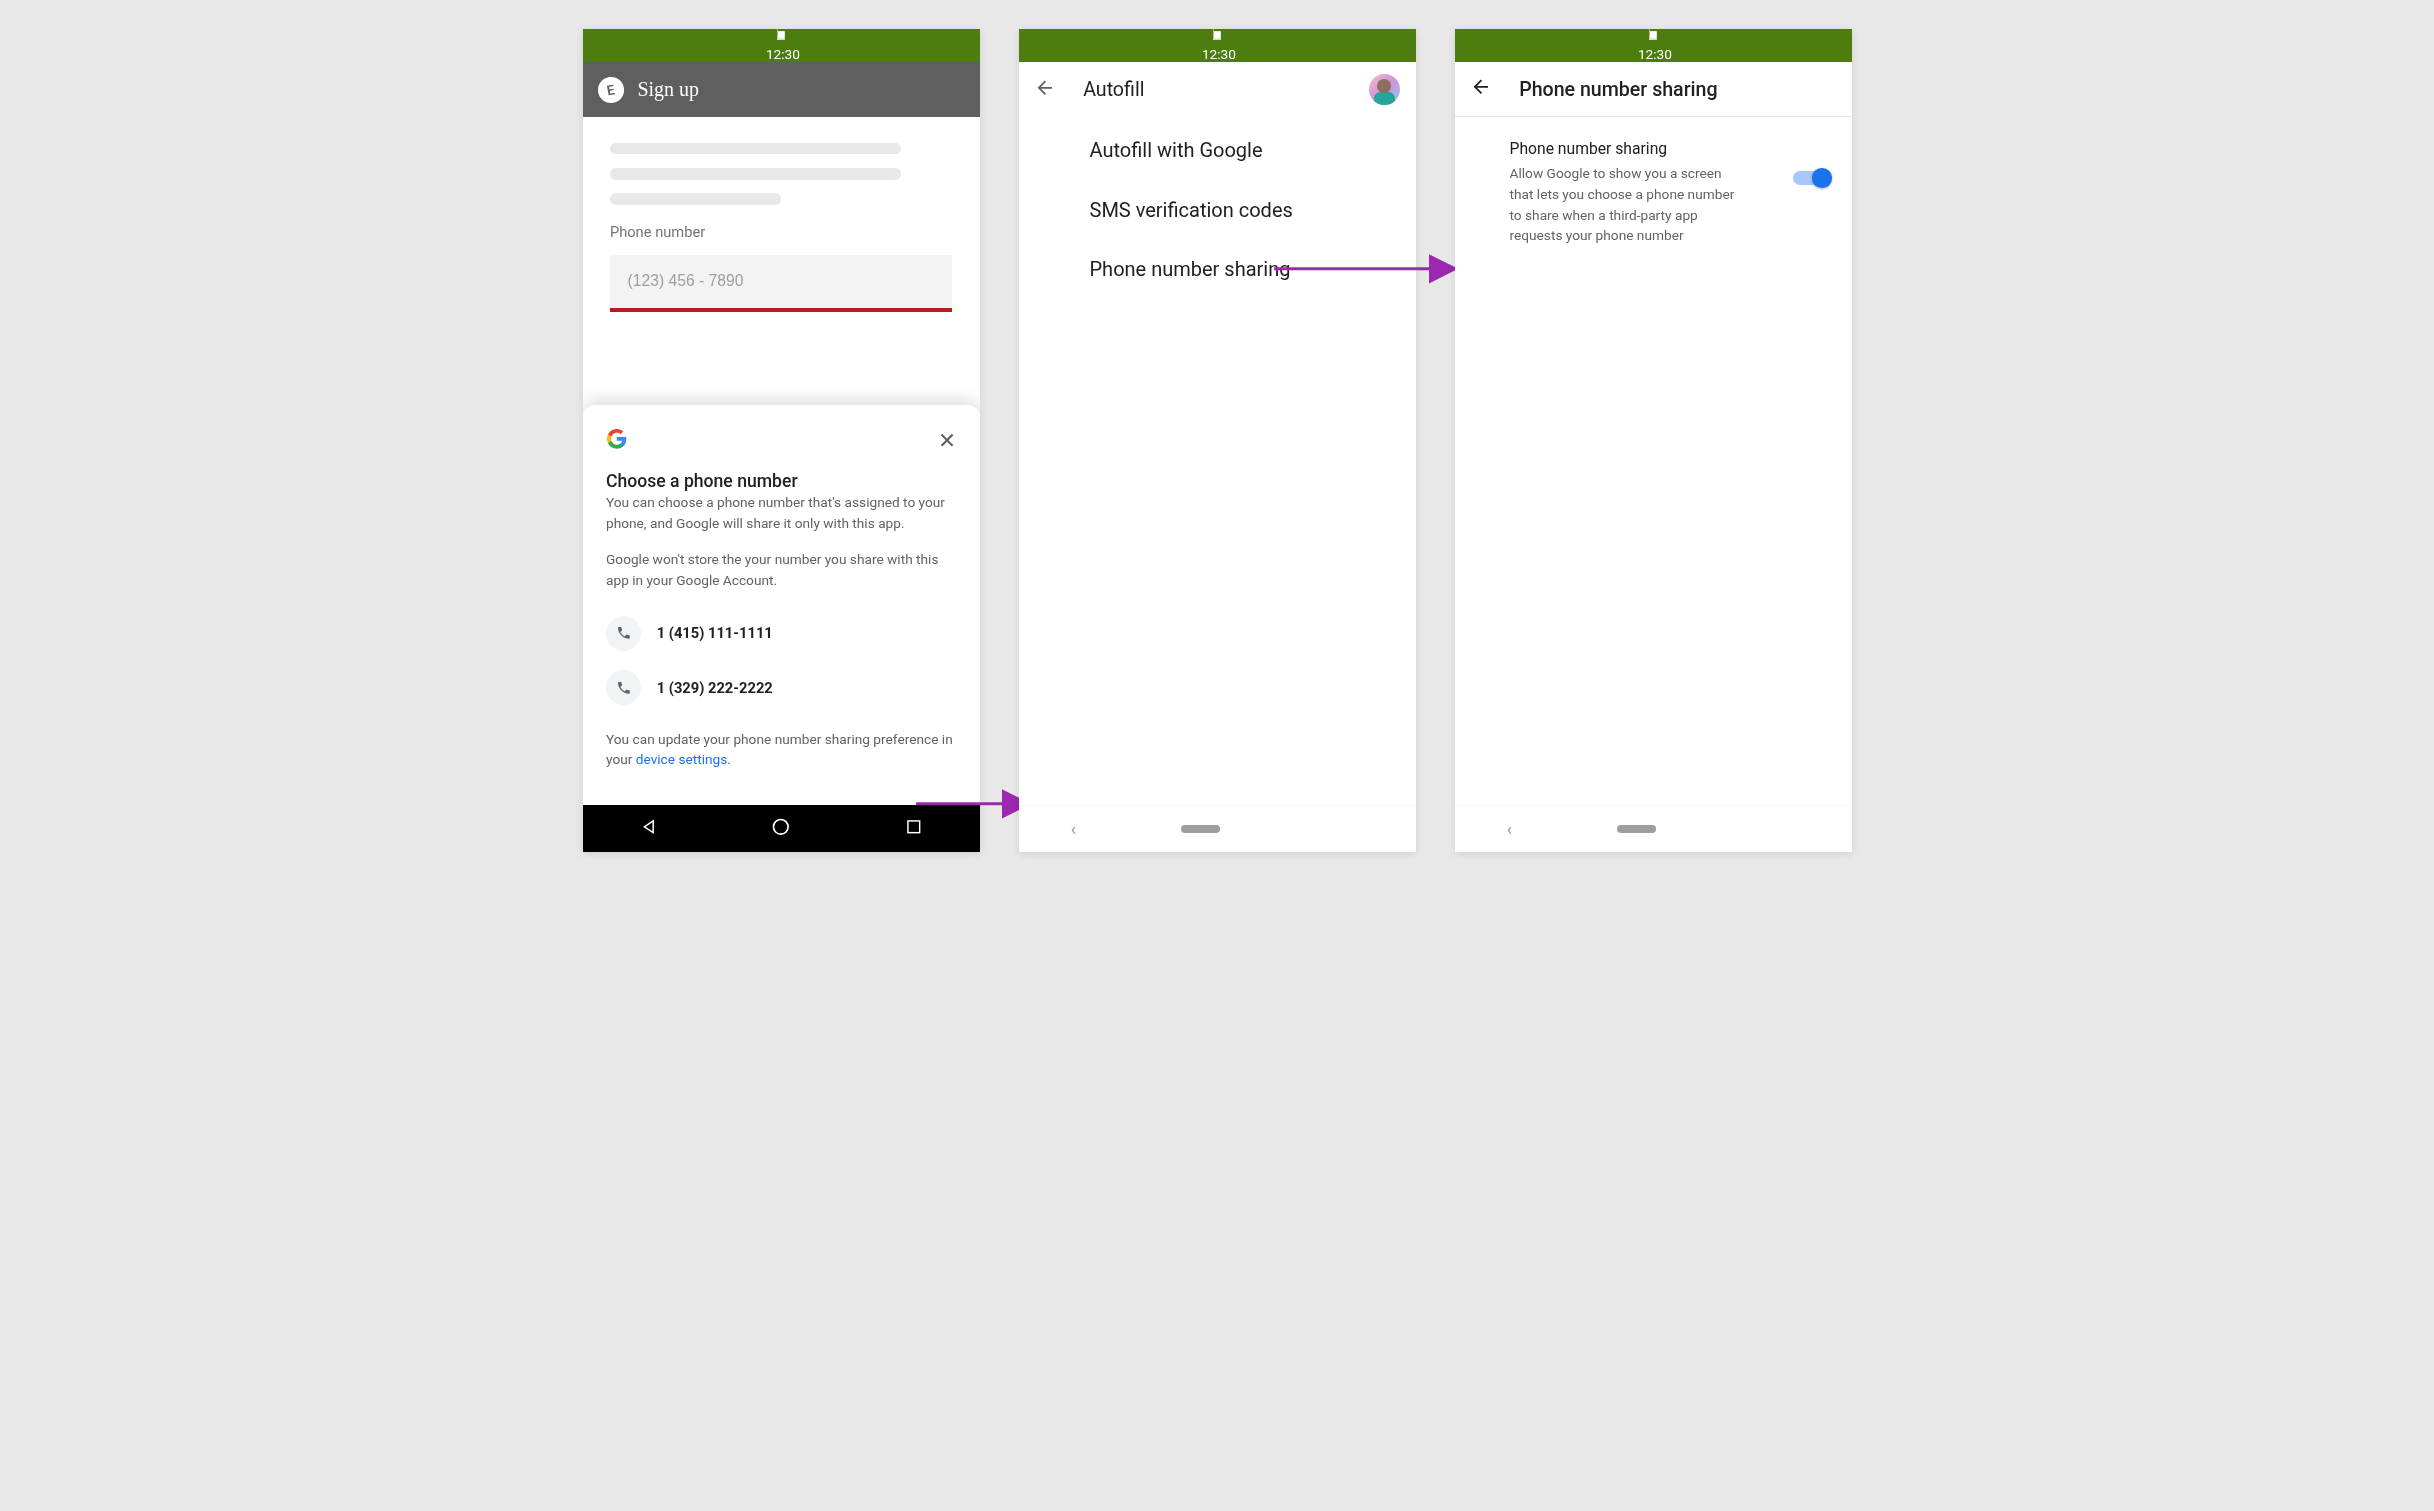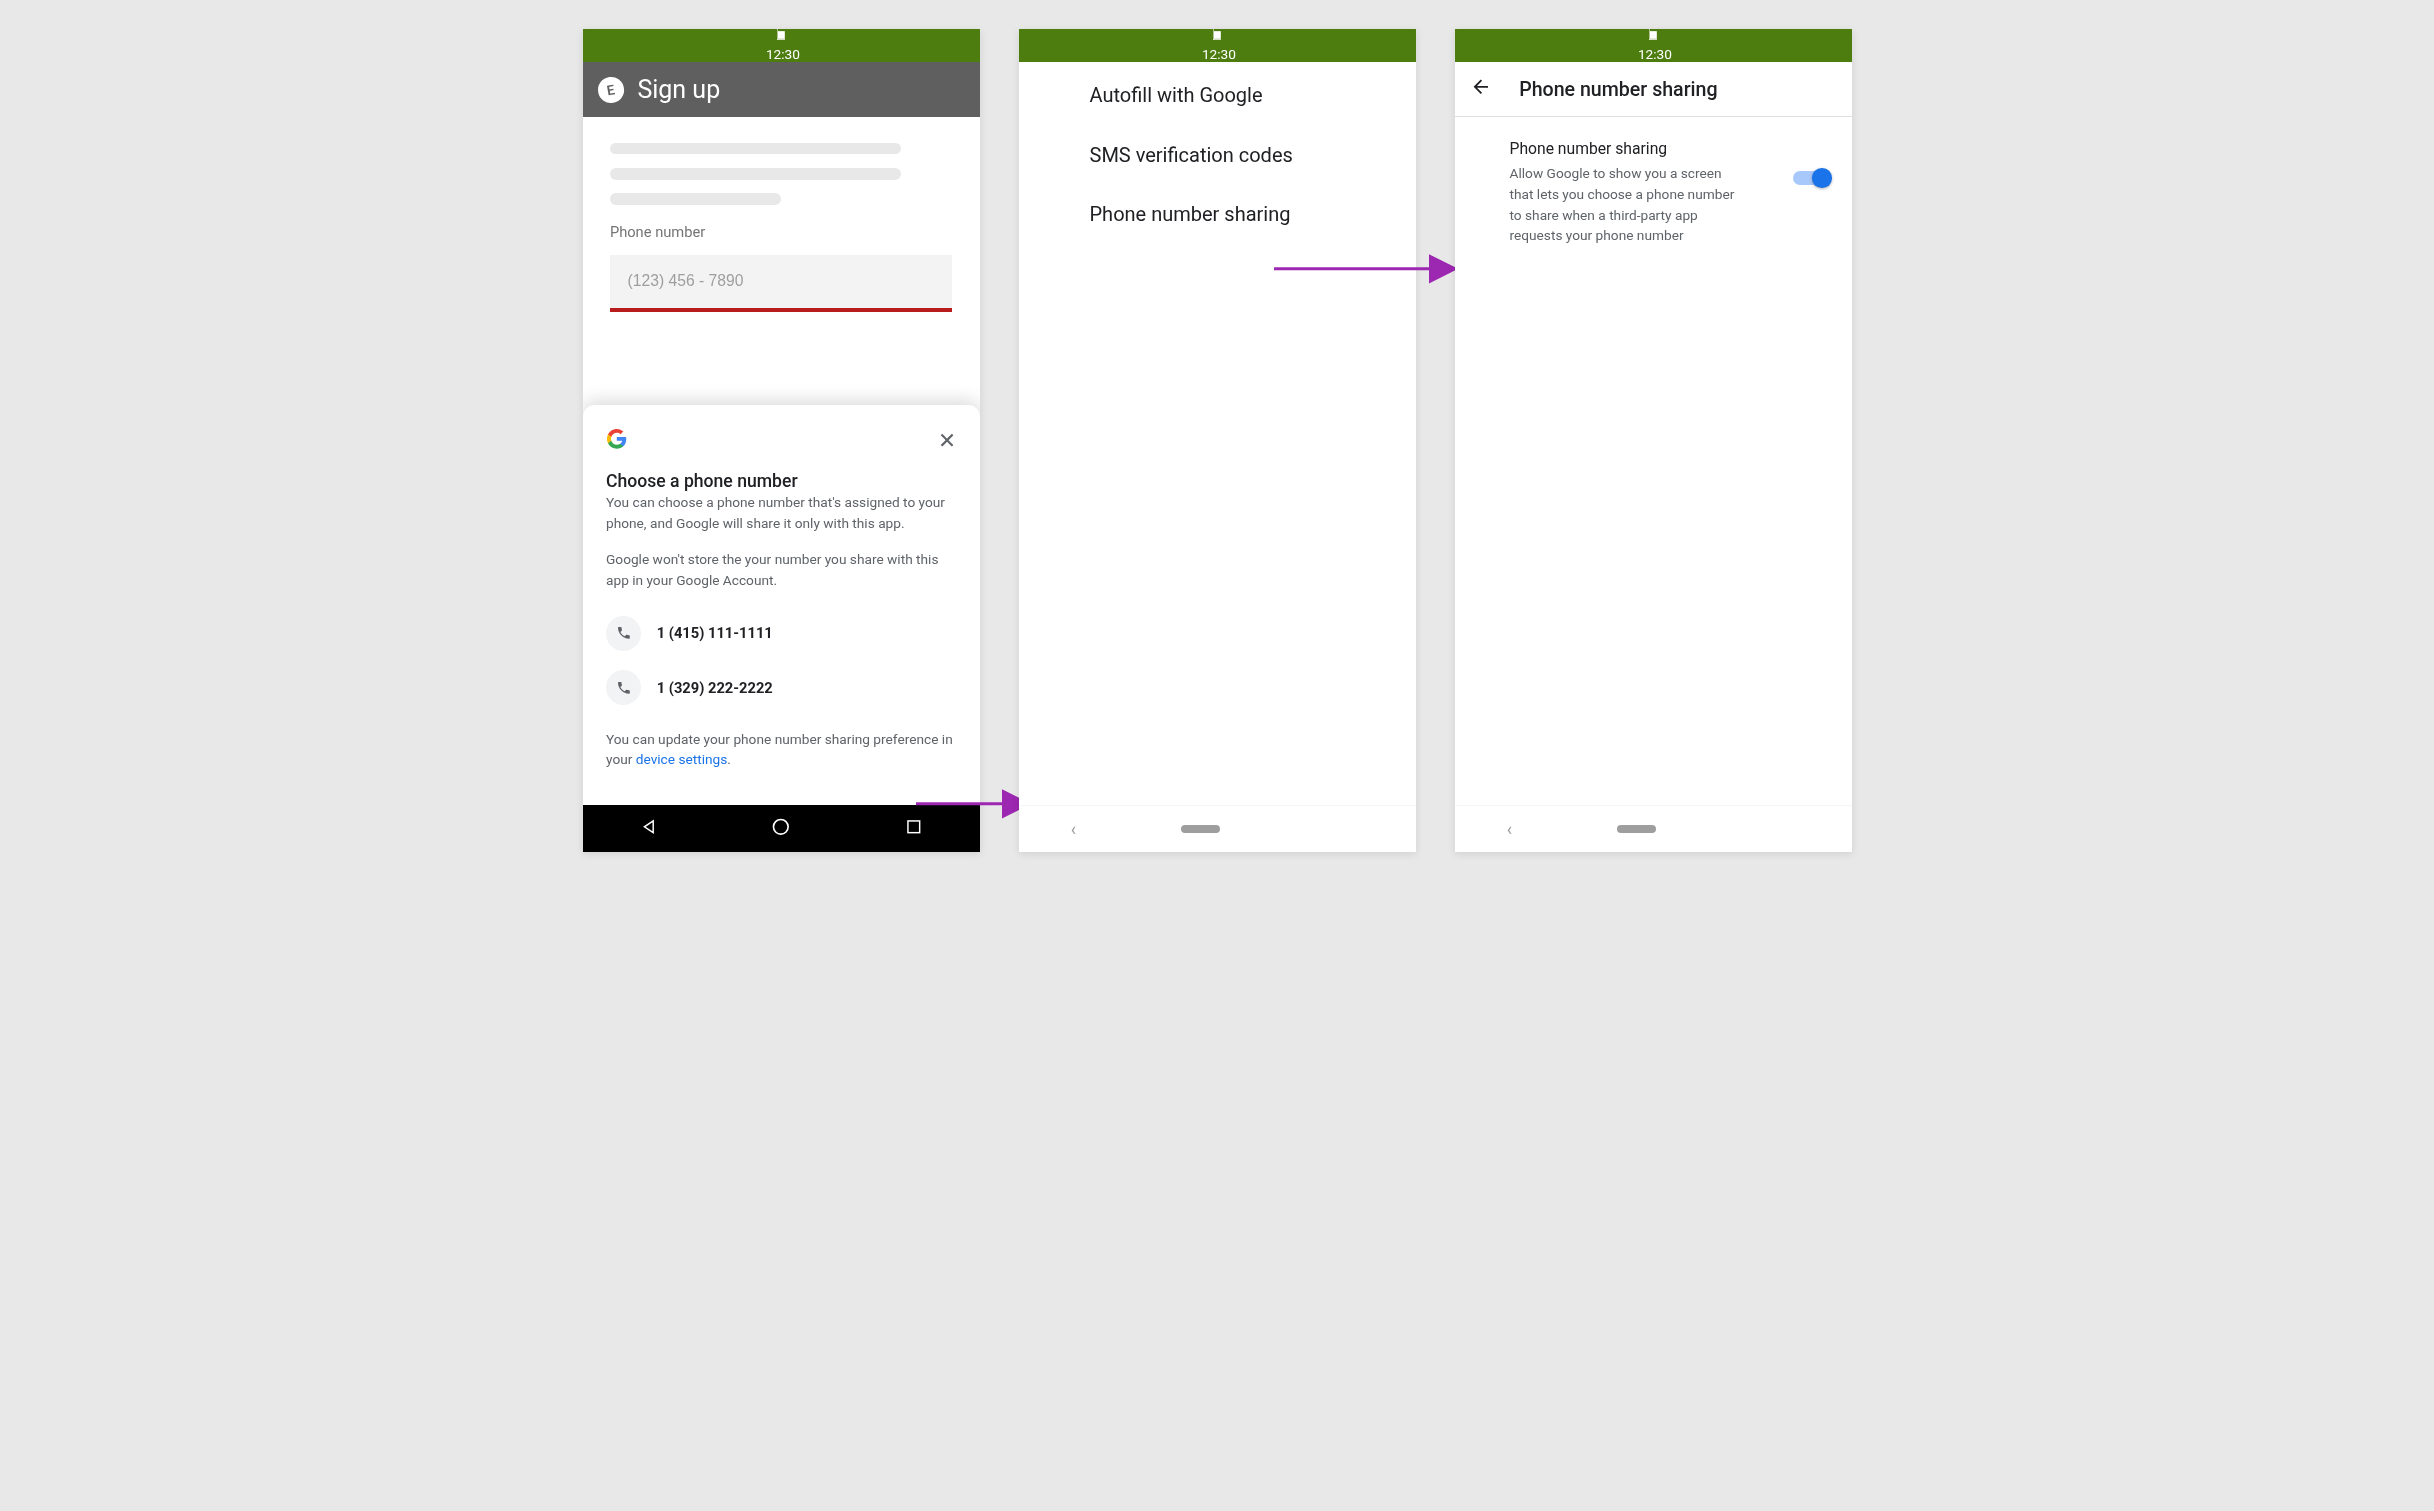--- a/index.html
+++ b/index.html
@@ -47,21 +47,21 @@
     align-items: center;
     padding: 0 15.7px;
     gap: 13.7px;
   }
   .topbar .circle {
     width: 25.5px; height:25.5px; border-radius:50%; background:#fff;
     display:flex; align-items:center; justify-content:center;
     color:#5f5f5f; font-weight:600; font-size:13.7px;
     transform: rotate(-10deg);
   }
-  .topbar .title { font-size: 25px; font-weight: 400; }
+  .topbar .title { font-size: 20px; font-weight: 400; font-family: Liberation Serif, serif; }
   .form-area { padding: 25.5px 27.4px 9.8px; }
   .skel { background:#e8e8e8; height:11.8px; border-radius:5.9px; margin-bottom:13.7px; }
   .skel.s1{ width:85%; } .skel.s2{ width:85%; } .skel.s3{ width:50%; }
   .field-label { color:#757575; font-size:14.7px; margin-top:17.6px; margin-bottom:13.7px; }
   .textfield {
     background:#f3f3f3; border:none; border-bottom:4px solid #b91c1c;
     height:57px; width:100%; padding:0 17.6px; font-size:15.7px;
     color:#9e9e9e;
   }
   .textfield::placeholder{ color:#9e9e9e; }
@@ -281,20 +281,29 @@
     <span class="sb-icon">
           <svg width="8.8" height="13.7" viewBox="0 0 10 16">
             <rect x="0" y="2" width="10" height="14" fill="none" stroke="#fff"></rect>
             <rect x="3" y="0" width="4" height="2" fill="#fff"></rect>
             <rect x="1" y="6" width="8" height="9" fill="#fff"></rect>
           </svg>
         </span>
     <span class="time">12:30</span>
   </div>
 
+  <div class="header-white">
+    <span class="back">
+      <svg width="21.6" height="21.6" viewBox="0 0 24 24" fill="#5f6368">
+            <path d="M20 11H7.8l5.6-5.6L12 4l-8 8 8 8 1.4-1.4L7.8 13H20z"></path>
+          </svg>
+    </span>
+    <span class="htitle">Autofill</span>
+    <div class="avatar"></div>
+  </div>
 
   <div class="list">
     <div class="list-item">Autofill with Google</div>
     <div class="list-item">SMS verification codes</div>
     <div class="list-item">Phone number sharing</div>
   </div>
 
   <div class="navbar-light">
     <span class="nav-chev">‹</span>
     <div class="nav-pill"></div>

